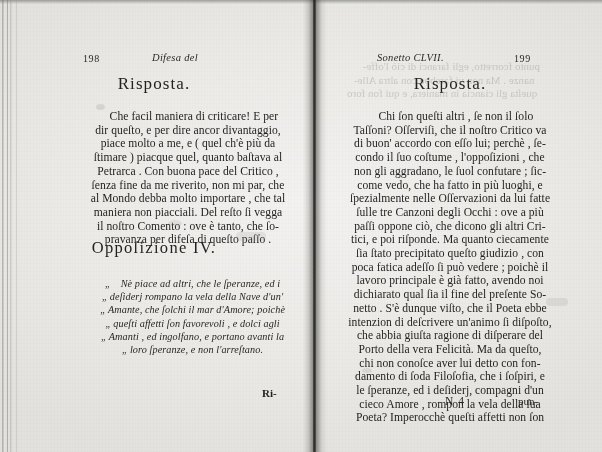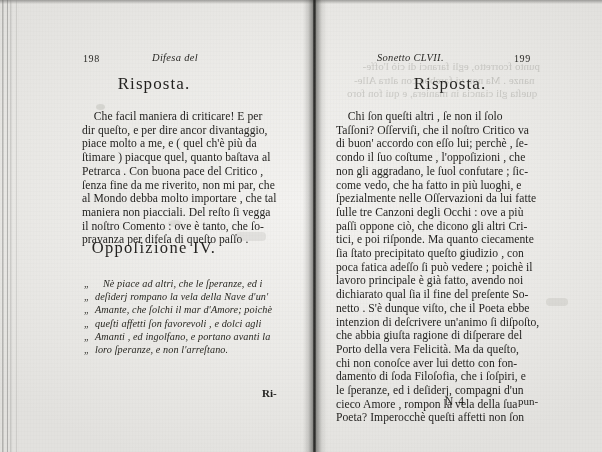--- a/index.html
+++ b/index.html
@@ -67,20 +67,21 @@
     letter-spacing:1.3px;white-space:nowrap;
   }
 
   .col{position:absolute;color:#232220;}
   .ln{
     white-space:pre;
     font-size:11.6px;
     line-height:13.7px;
     color:#232220;
     letter-spacing:.05px;
+    text-align:center;
   }
   .quote .ln{
     font-style:italic;
     font-size:10.2px;
     line-height:13.2px;
     letter-spacing:.1px;
     color:#26251f;
   }
   .qm{
     display:inline-block;width:11px;

